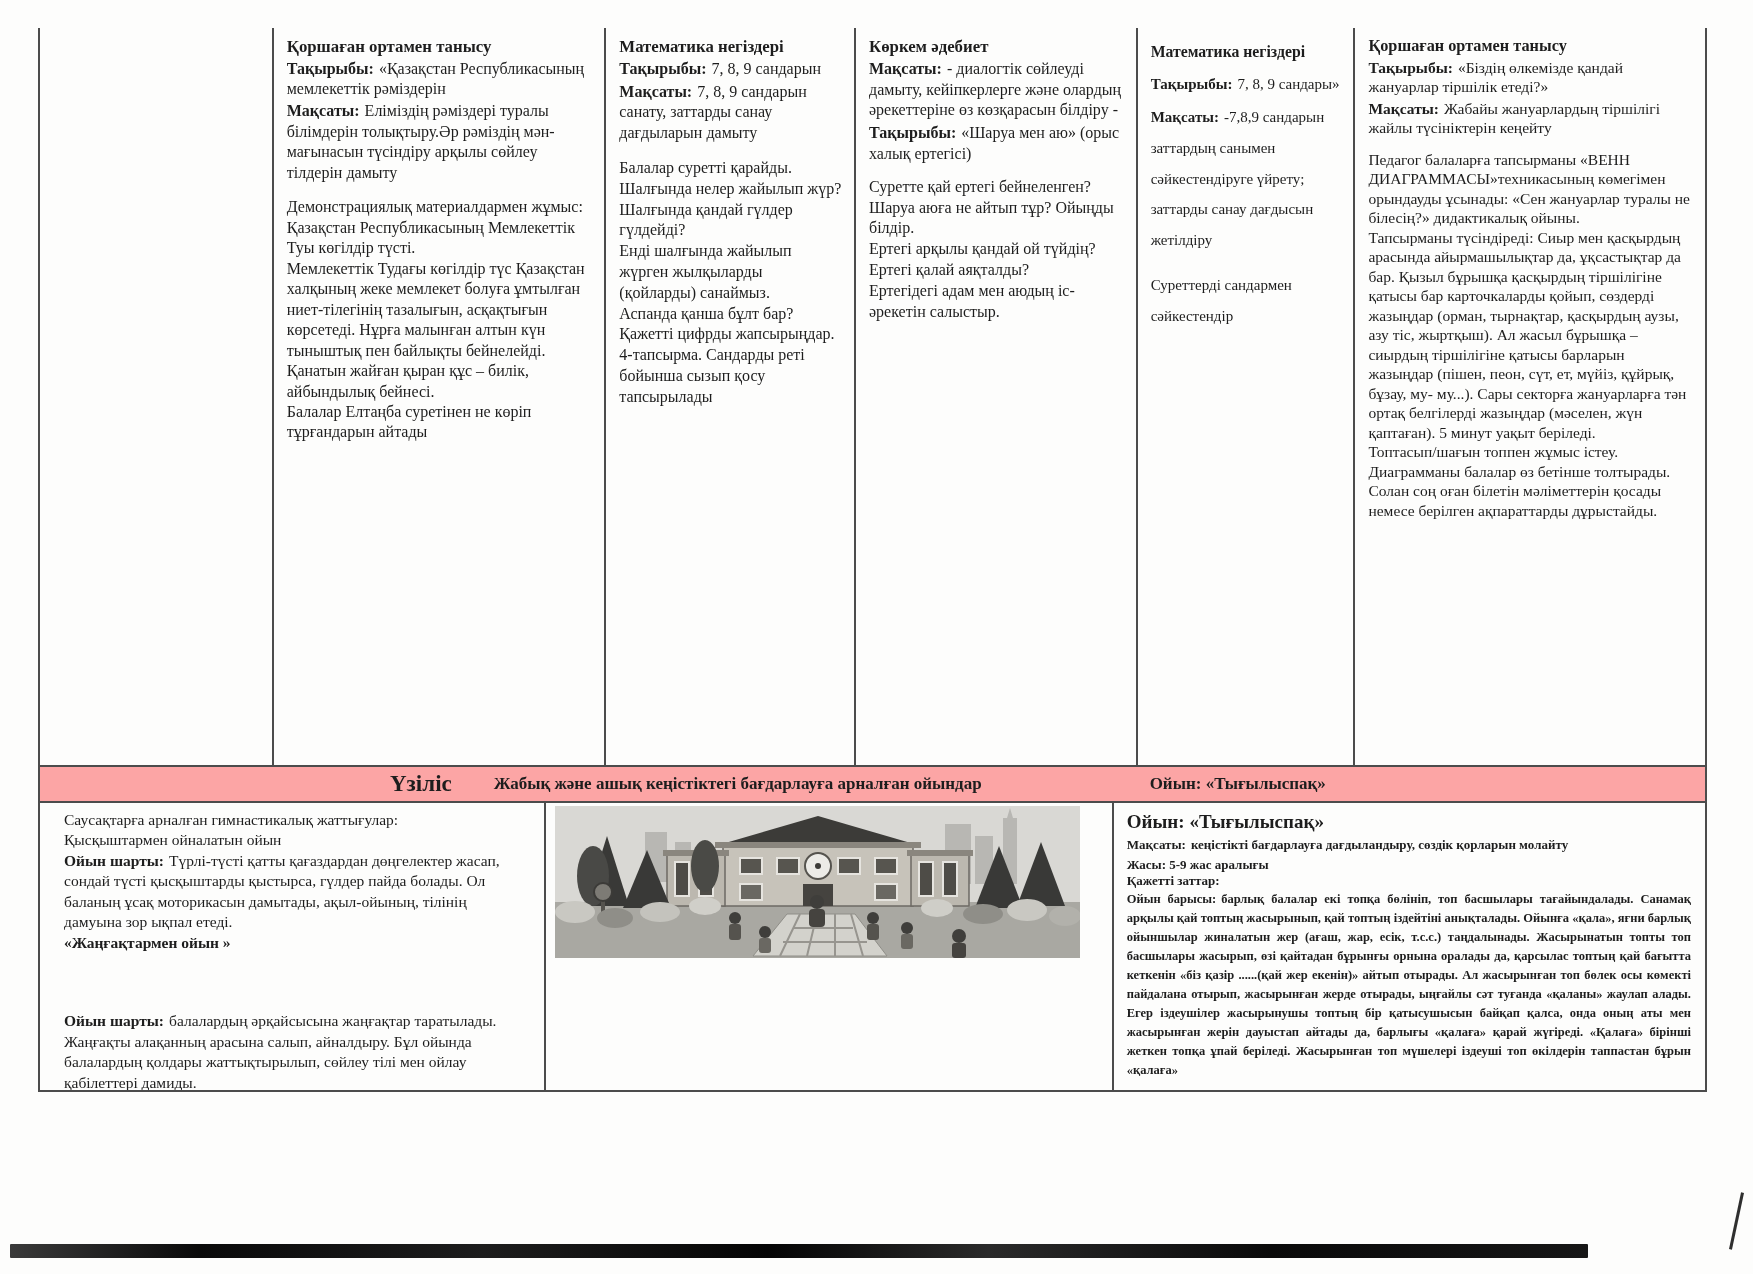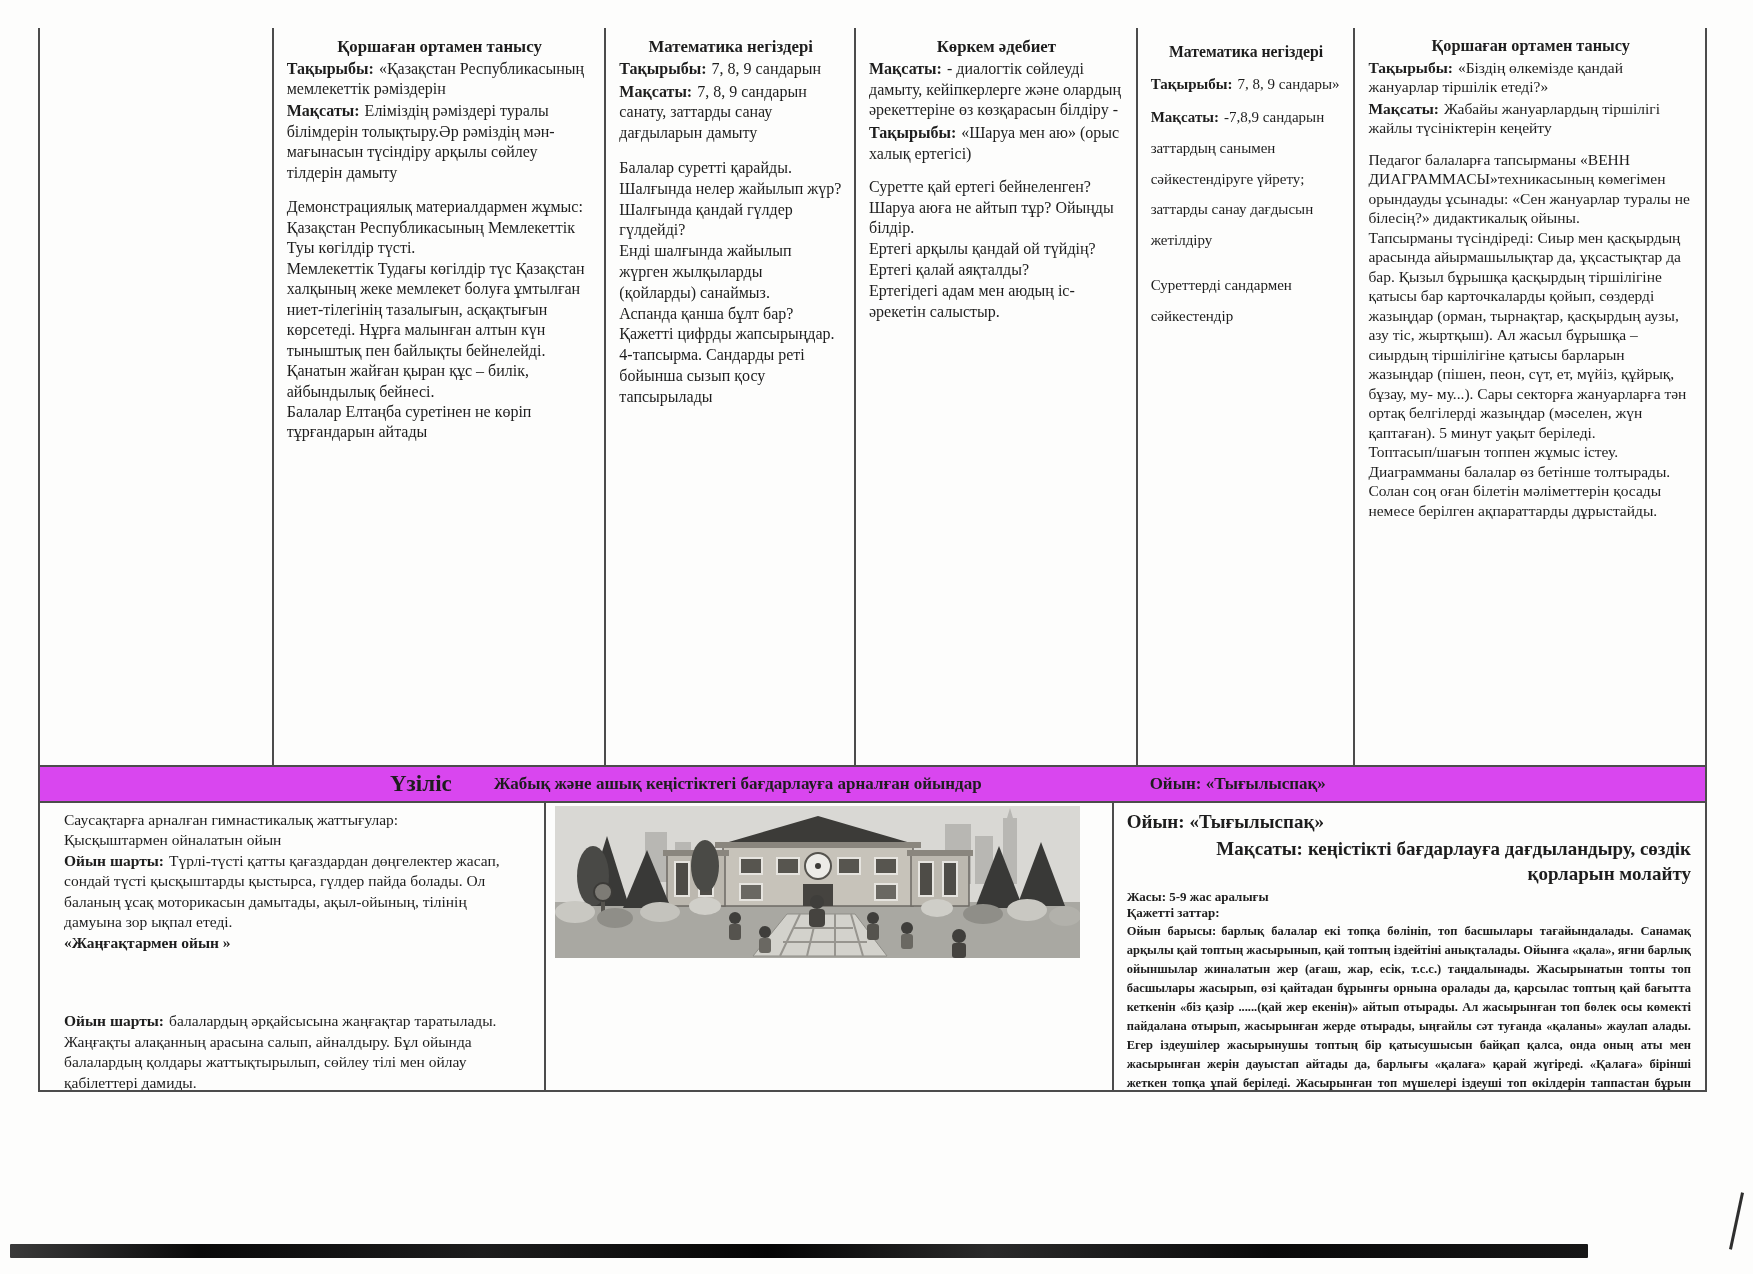--- a/index.html
+++ b/index.html
@@ -17,45 +17,45 @@
   .plan{position:absolute;left:38px;top:28px;width:1669px;}
   .top-row{display:flex;height:737px;border-left:2px solid #4c4c4c;border-right:2px solid #4c4c4c;}
   .cell{box-sizing:border-box;border-right:2px solid #4c4c4c;padding:8px 12px 8px 13px;overflow:hidden;}
   .cell:last-child{border-right:none;}
   .c0{width:234px;}
   .c1{width:333px;font-size:16px;line-height:1.28;}
   .c2{width:250px;font-size:16px;line-height:1.3;}
   .c3{width:282px;font-size:16px;line-height:1.3;}
   .c4{width:218px;font-size:15px;line-height:2.05;}
   .c5{width:350px;font-size:15.5px;line-height:1.26;}
-  .subject{font-weight:bold;font-size:1.05em;margin:0 0 1px 0;text-align:center;}
+  .subject{font-weight:bold;font-size:1.05em;margin:0 0 1px 0;}
   .para{margin:0 0 2px 0;}
   .lbl{font-weight:bold;margin-right:5px;}
   .body-text{white-space:pre-line;margin-top:14px;}
   .body-text.tight{margin-top:12px;}
 
   
   .break-row{
     height:38px;border:2px solid #4c4c4c;border-bottom:2px solid #4c4c4c;
     display:flex;align-items:center;box-sizing:border-box;
-    background:#d946ef;
+    background:#fca5a5;
   }
   .break-title{font-weight:bold;font-size:23px;margin-left:350px;}
   .break-subtitle{font-weight:bold;font-size:17px;margin-left:42px;}
   .break-game{font-weight:bold;font-size:17px;margin-left:168px;}
 
   
   .bottom-row{display:flex;height:287px;border-left:2px solid #4c4c4c;border-right:2px solid #4c4c4c;border-bottom:2px solid #4c4c4c;}
   .b-left{width:507px;font-size:15.5px;line-height:1.32;padding:7px 24px;}
   .b-mid{width:568px;padding:3px 0 0 9px;}
   .b-right{width:592px;padding:6px 14px 6px 13px;}
   .b-left .para{margin:0;}
   .gap{height:58px;}
   .br-line1{font-weight:bold;font-size:19px;margin:2px 0 4px 0;}
-  .br-line2{font-weight:bold;font-size:19px;line-height:1.3;margin:0 0 3px 0;text-align:right;}
+  .br-line2{font-weight:bold;font-size:13px;line-height:1.3;margin:0 0 3px 0;}
   .br-small{font-weight:bold;font-size:13px;margin:0;}
   .br-process{font-size:12.5px;font-weight:600;line-height:1.52;text-align:justify;margin-top:1px;white-space:pre-line;}
 
   
   .scan-bar{
     position:absolute;left:10px;top:1244px;width:1578px;height:14px;
     background:linear-gradient(90deg,#3a3a3a 0%,#0a0a0a 12%,#1d1d1d 30%,#050505 48%,#2a2a2a 62%,#0a0a0a 80%,#161616 100%);
     border-radius:1px;
   }
   .scan-diag{

